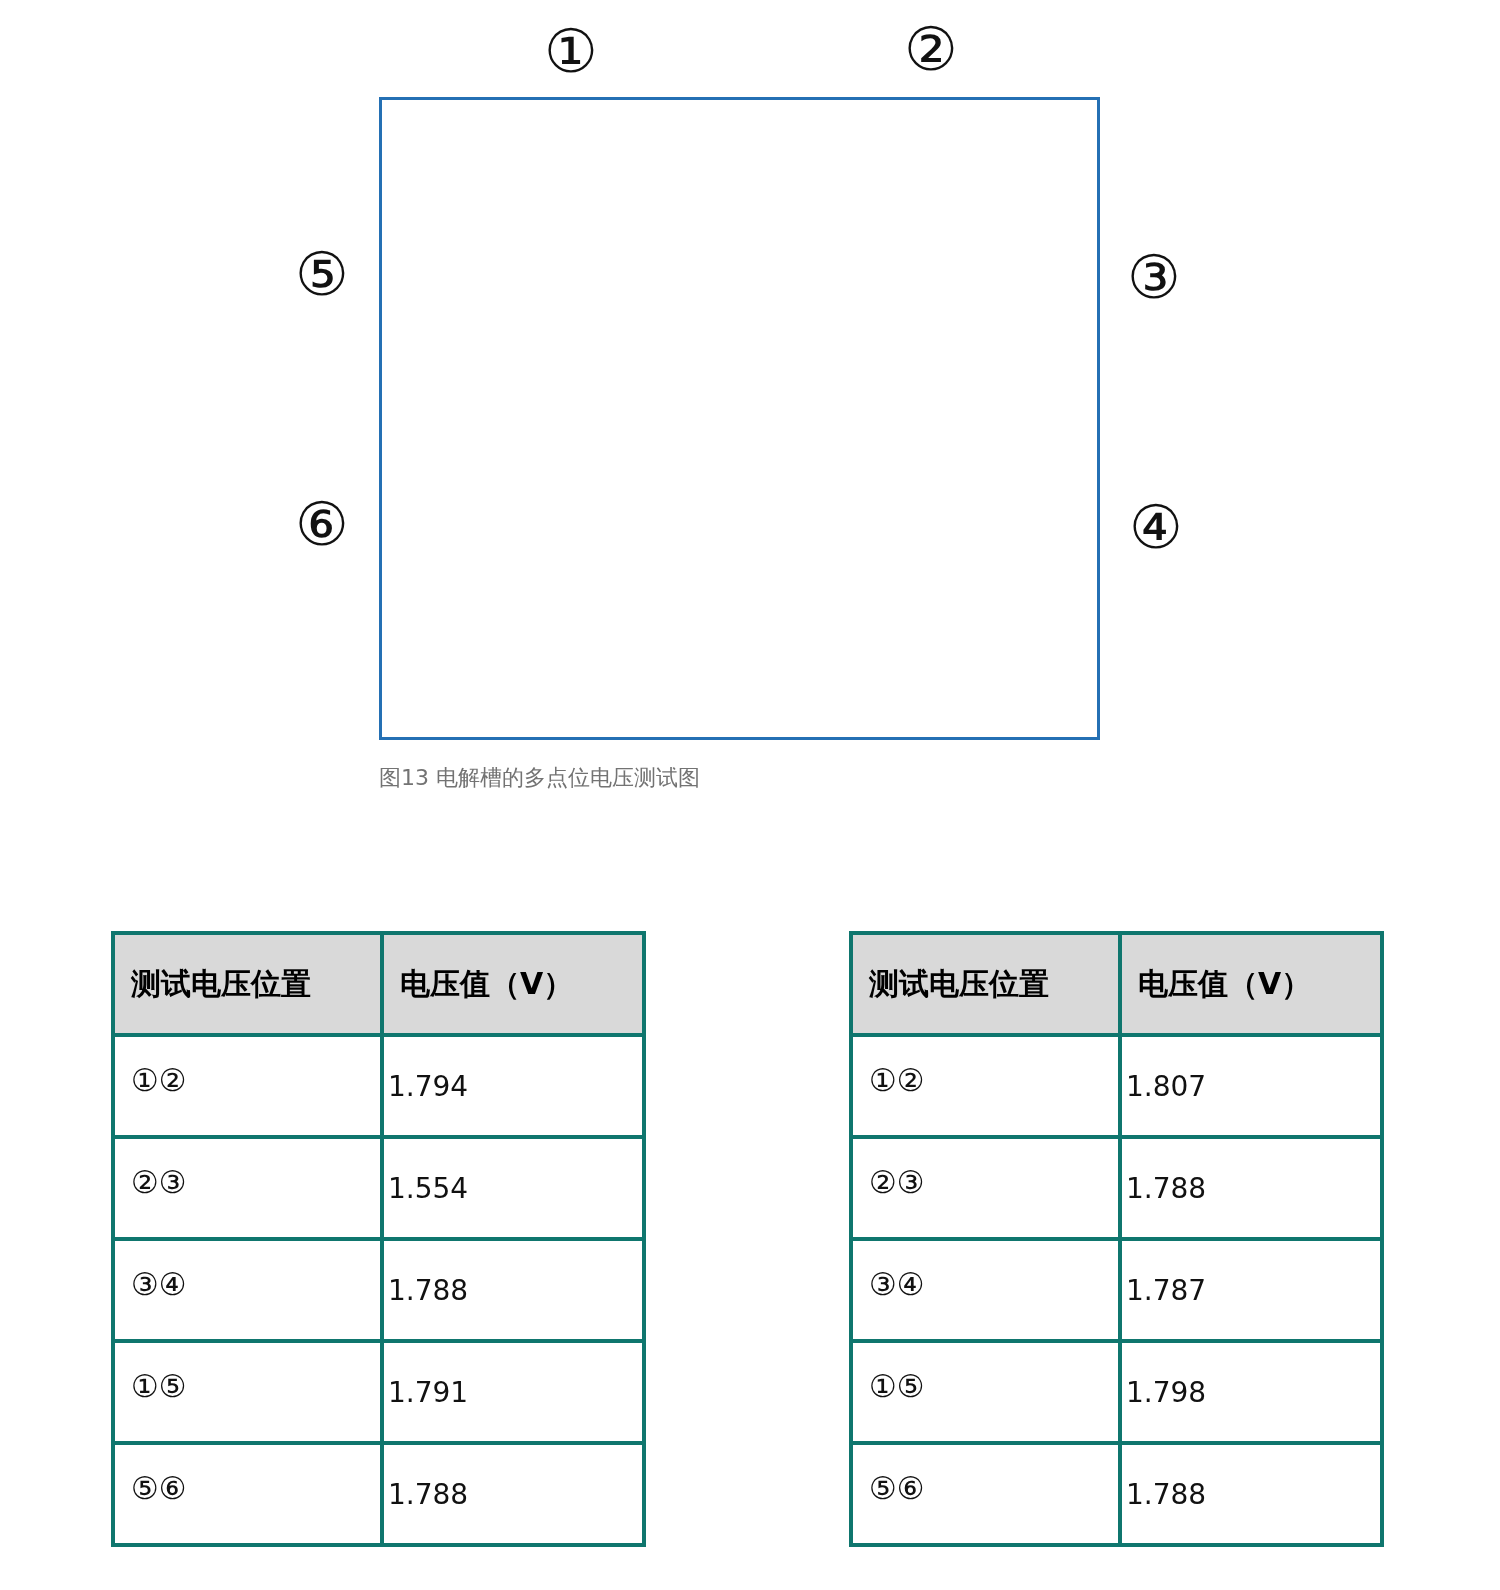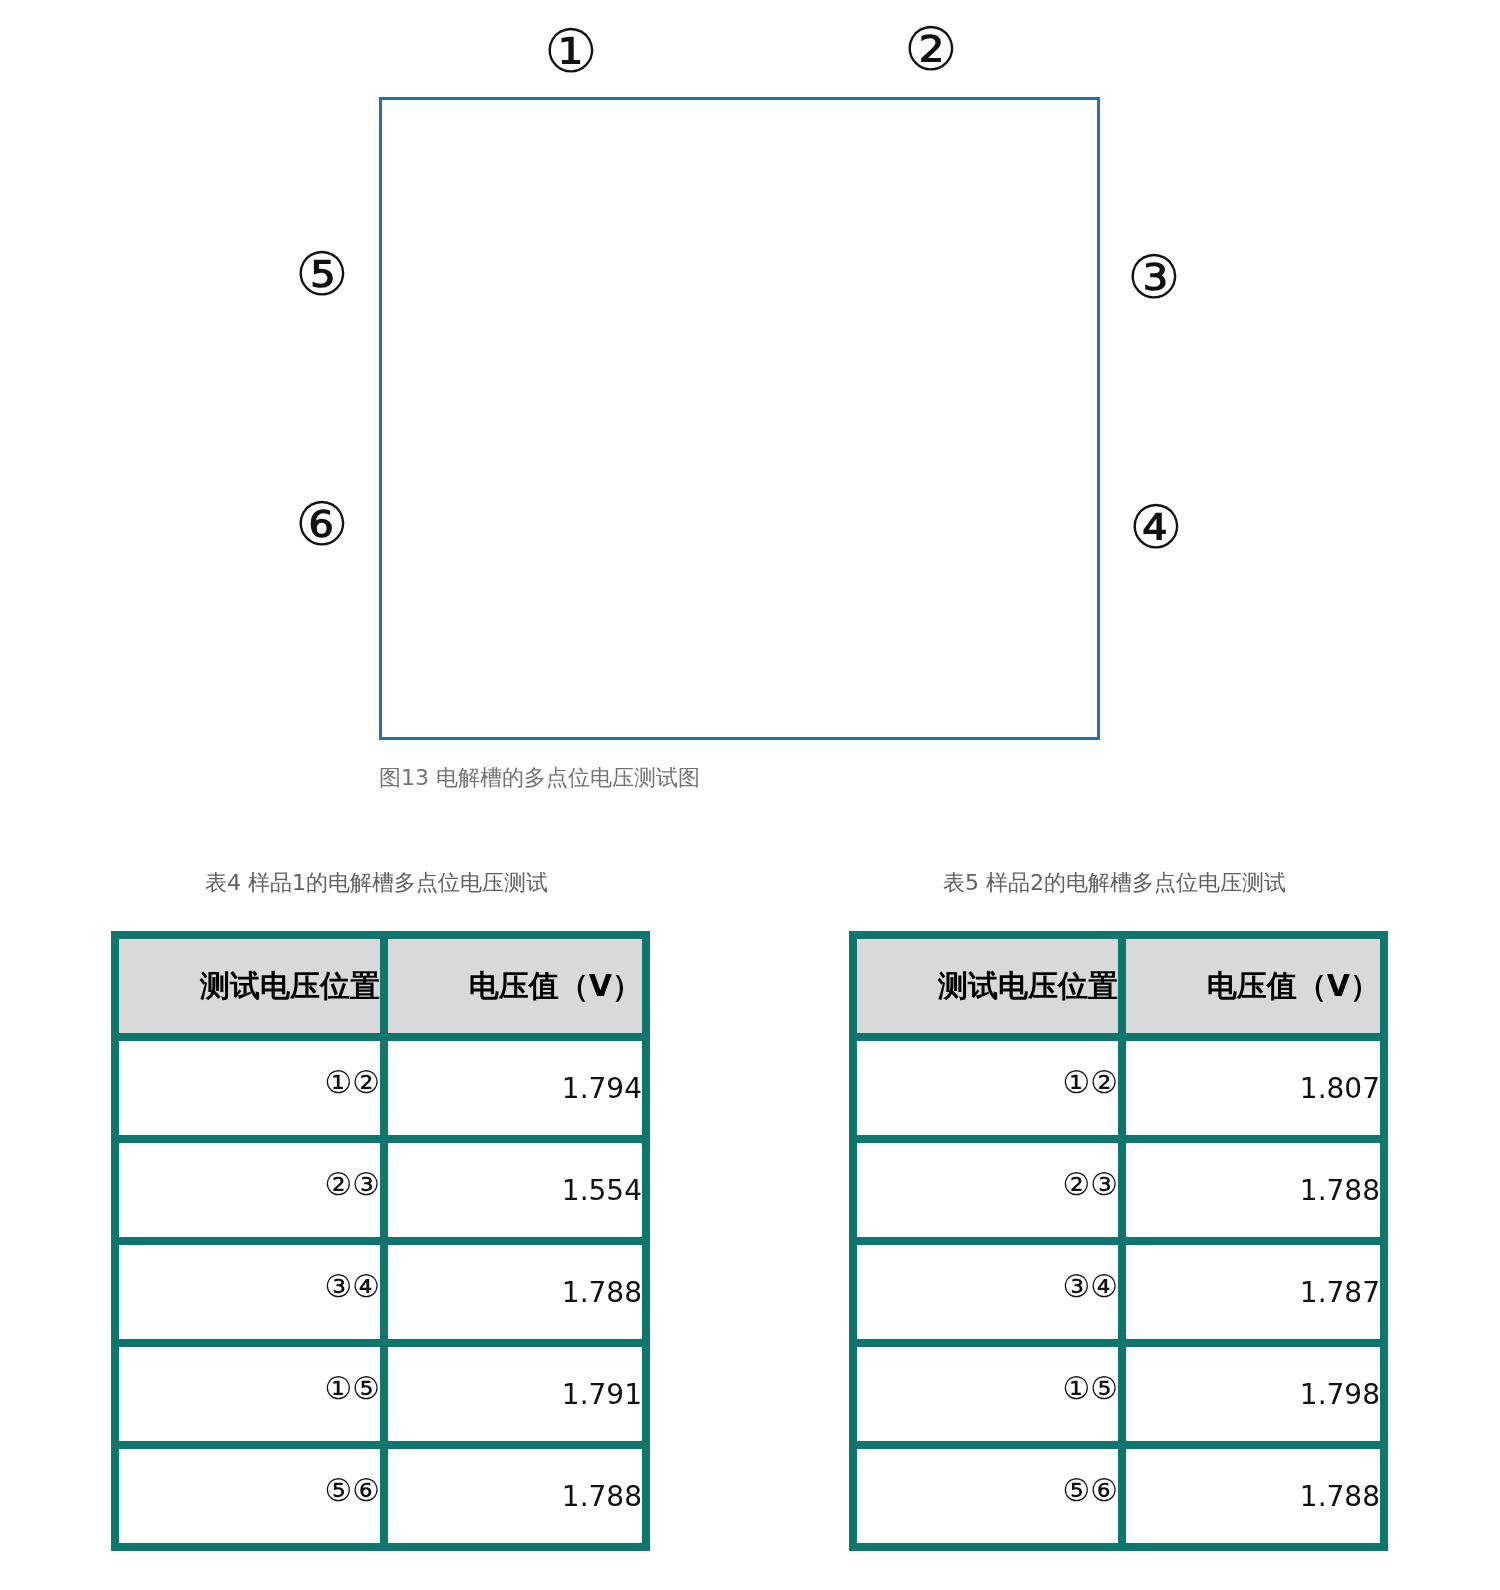--- a/index.html
+++ b/index.html
@@ -65,23 +65,23 @@
 
   table.data-table{
     border-collapse:collapse;
     table-layout:fixed;
     width:531px;
     height:615px;
     background:#ffffff;
   }
   table.data-table th,
   table.data-table td{
-    border:8px solid #0f766e;
+    border:4px solid #0f766e;
     vertical-align:middle;
-    text-align:right;
+    text-align:left;
     box-sizing:border-box;
   }
   table.data-table th{
     background:#D9D9D9;
     font-weight:bold;
     font-size:30px;
     height:102px;
     padding:0 0 0 16px;
     color:#000000;
   }
@@ -106,23 +106,21 @@
     <div class="cell-square"></div>
     <div class="marker m1">①</div>
     <div class="marker m2">②</div>
     <div class="marker m3">③</div>
     <div class="marker m4">④</div>
     <div class="marker m5">⑤</div>
     <div class="marker m6">⑥</div>
     <div class="figure-caption">图13 电解槽的多点位电压测试图</div>
   </div>
 
-  <div class="table-caption left">表4 样品1的电解槽多点位电压测试</div>
 
-  <div class="table-caption right">表5 样品2的电解槽多点位电压测试</div>
 
   <div class="table-wrap left">
     <table class="data-table">
       <colgroup>
           <col class="col-pos">
           <col class="col-val">
         </colgroup>
       <tbody>
           <tr>
         <th>测试电压位置</th>

